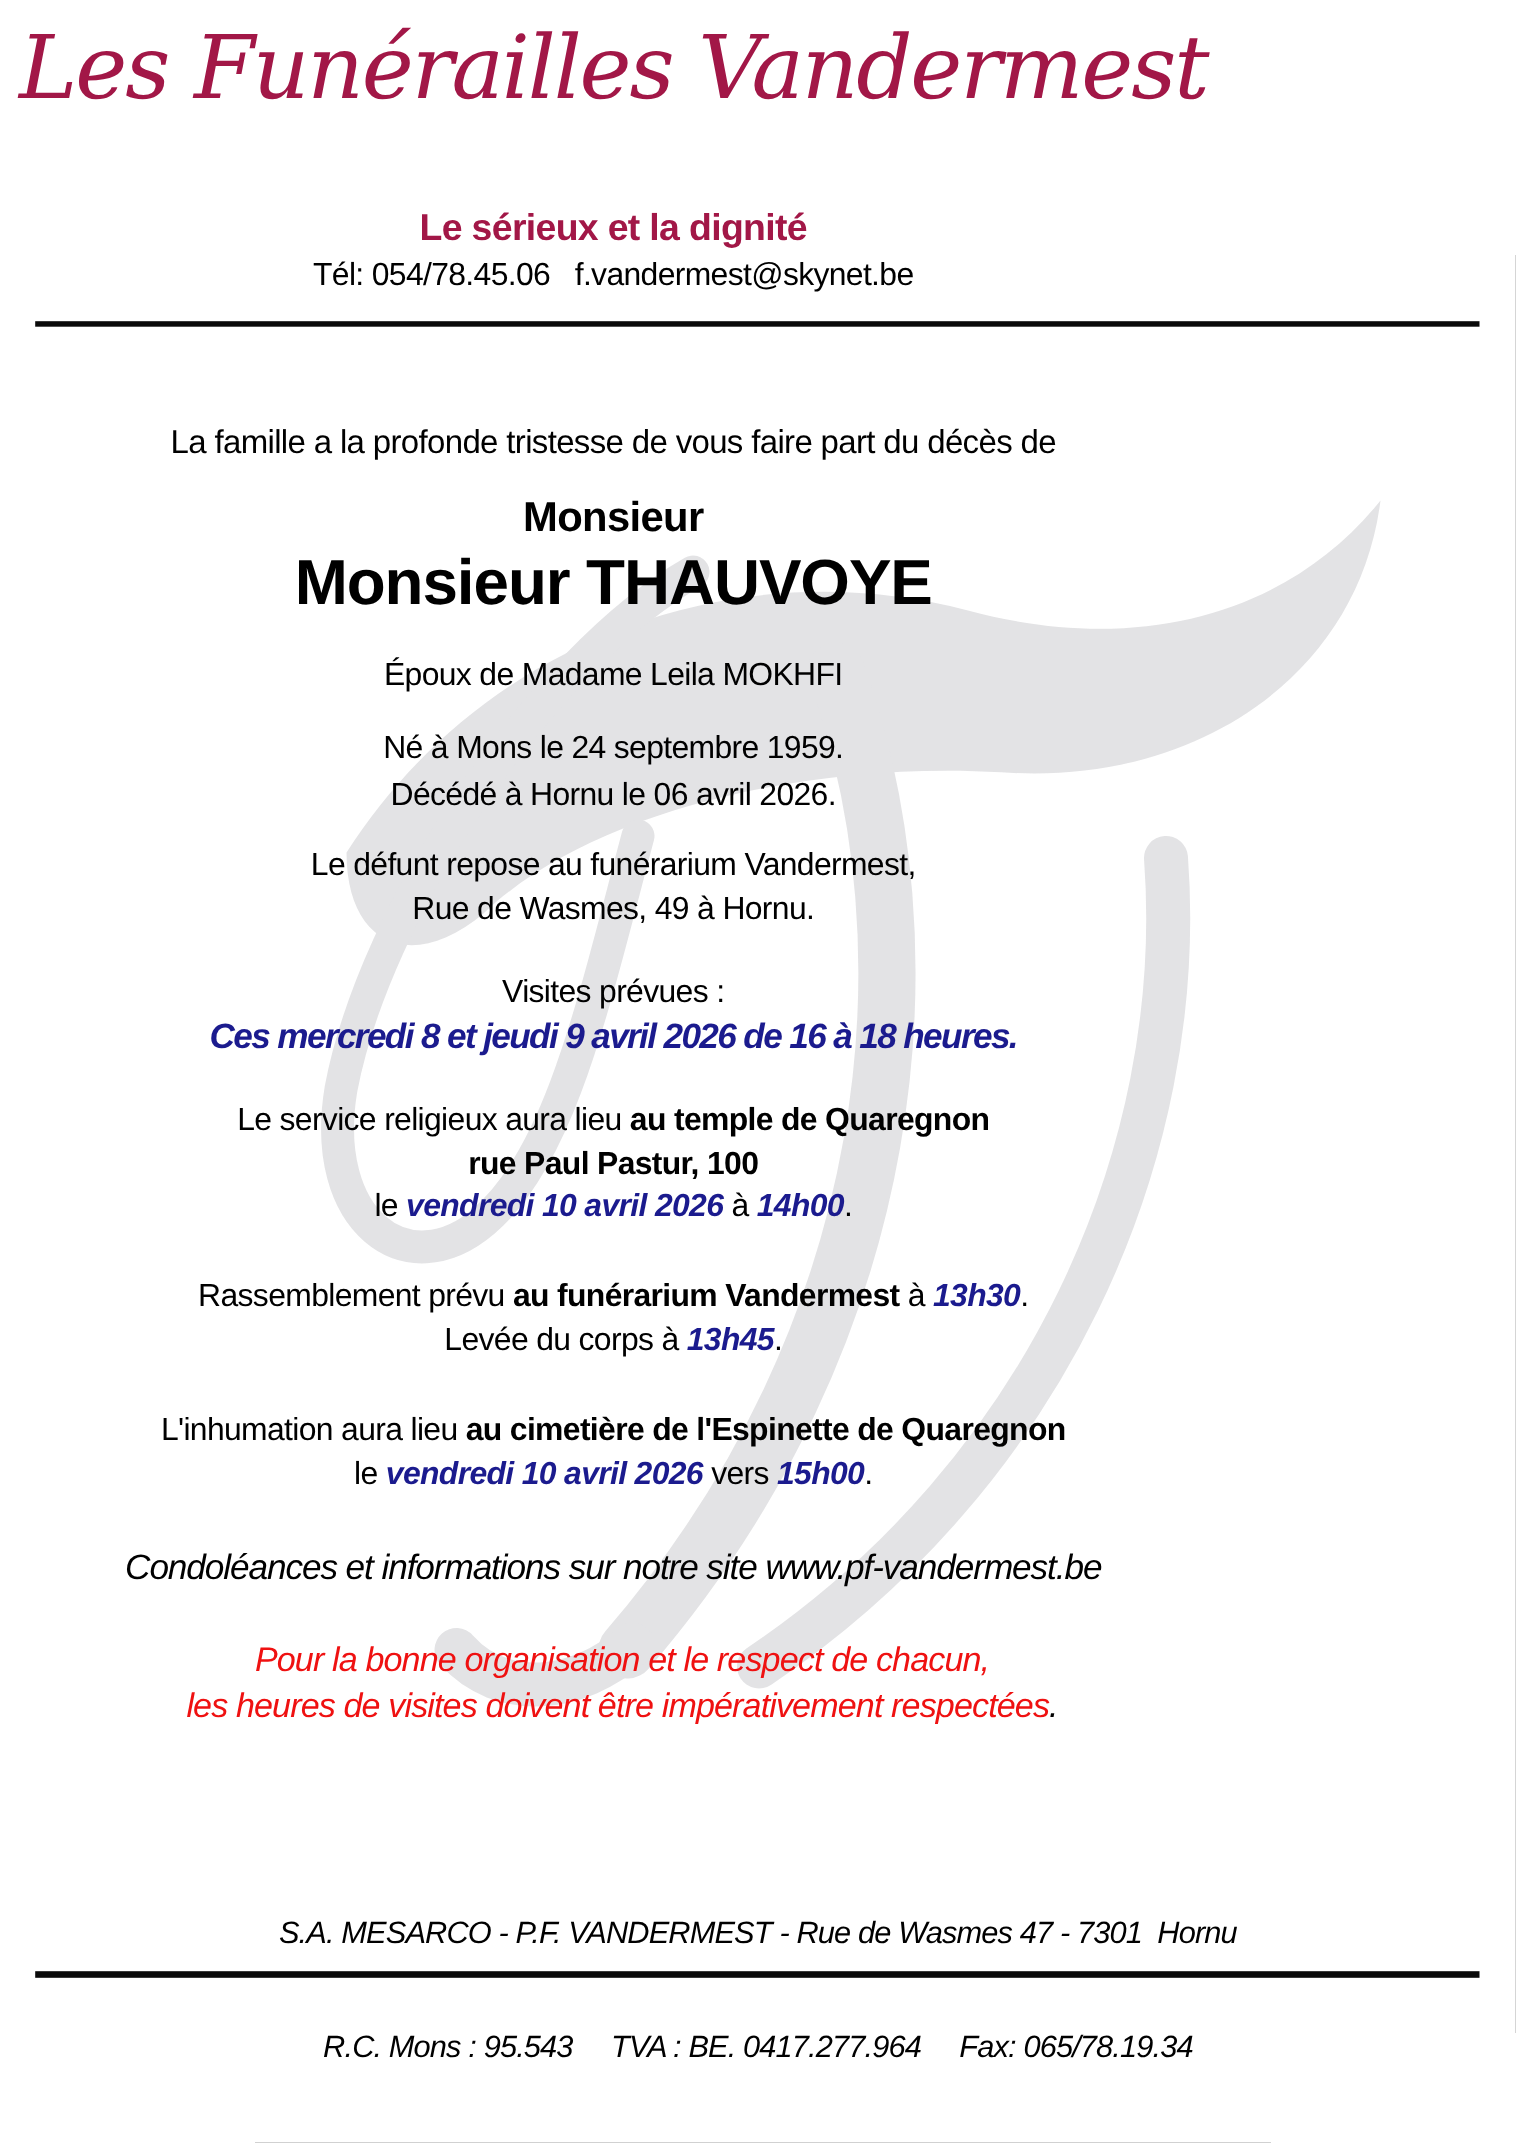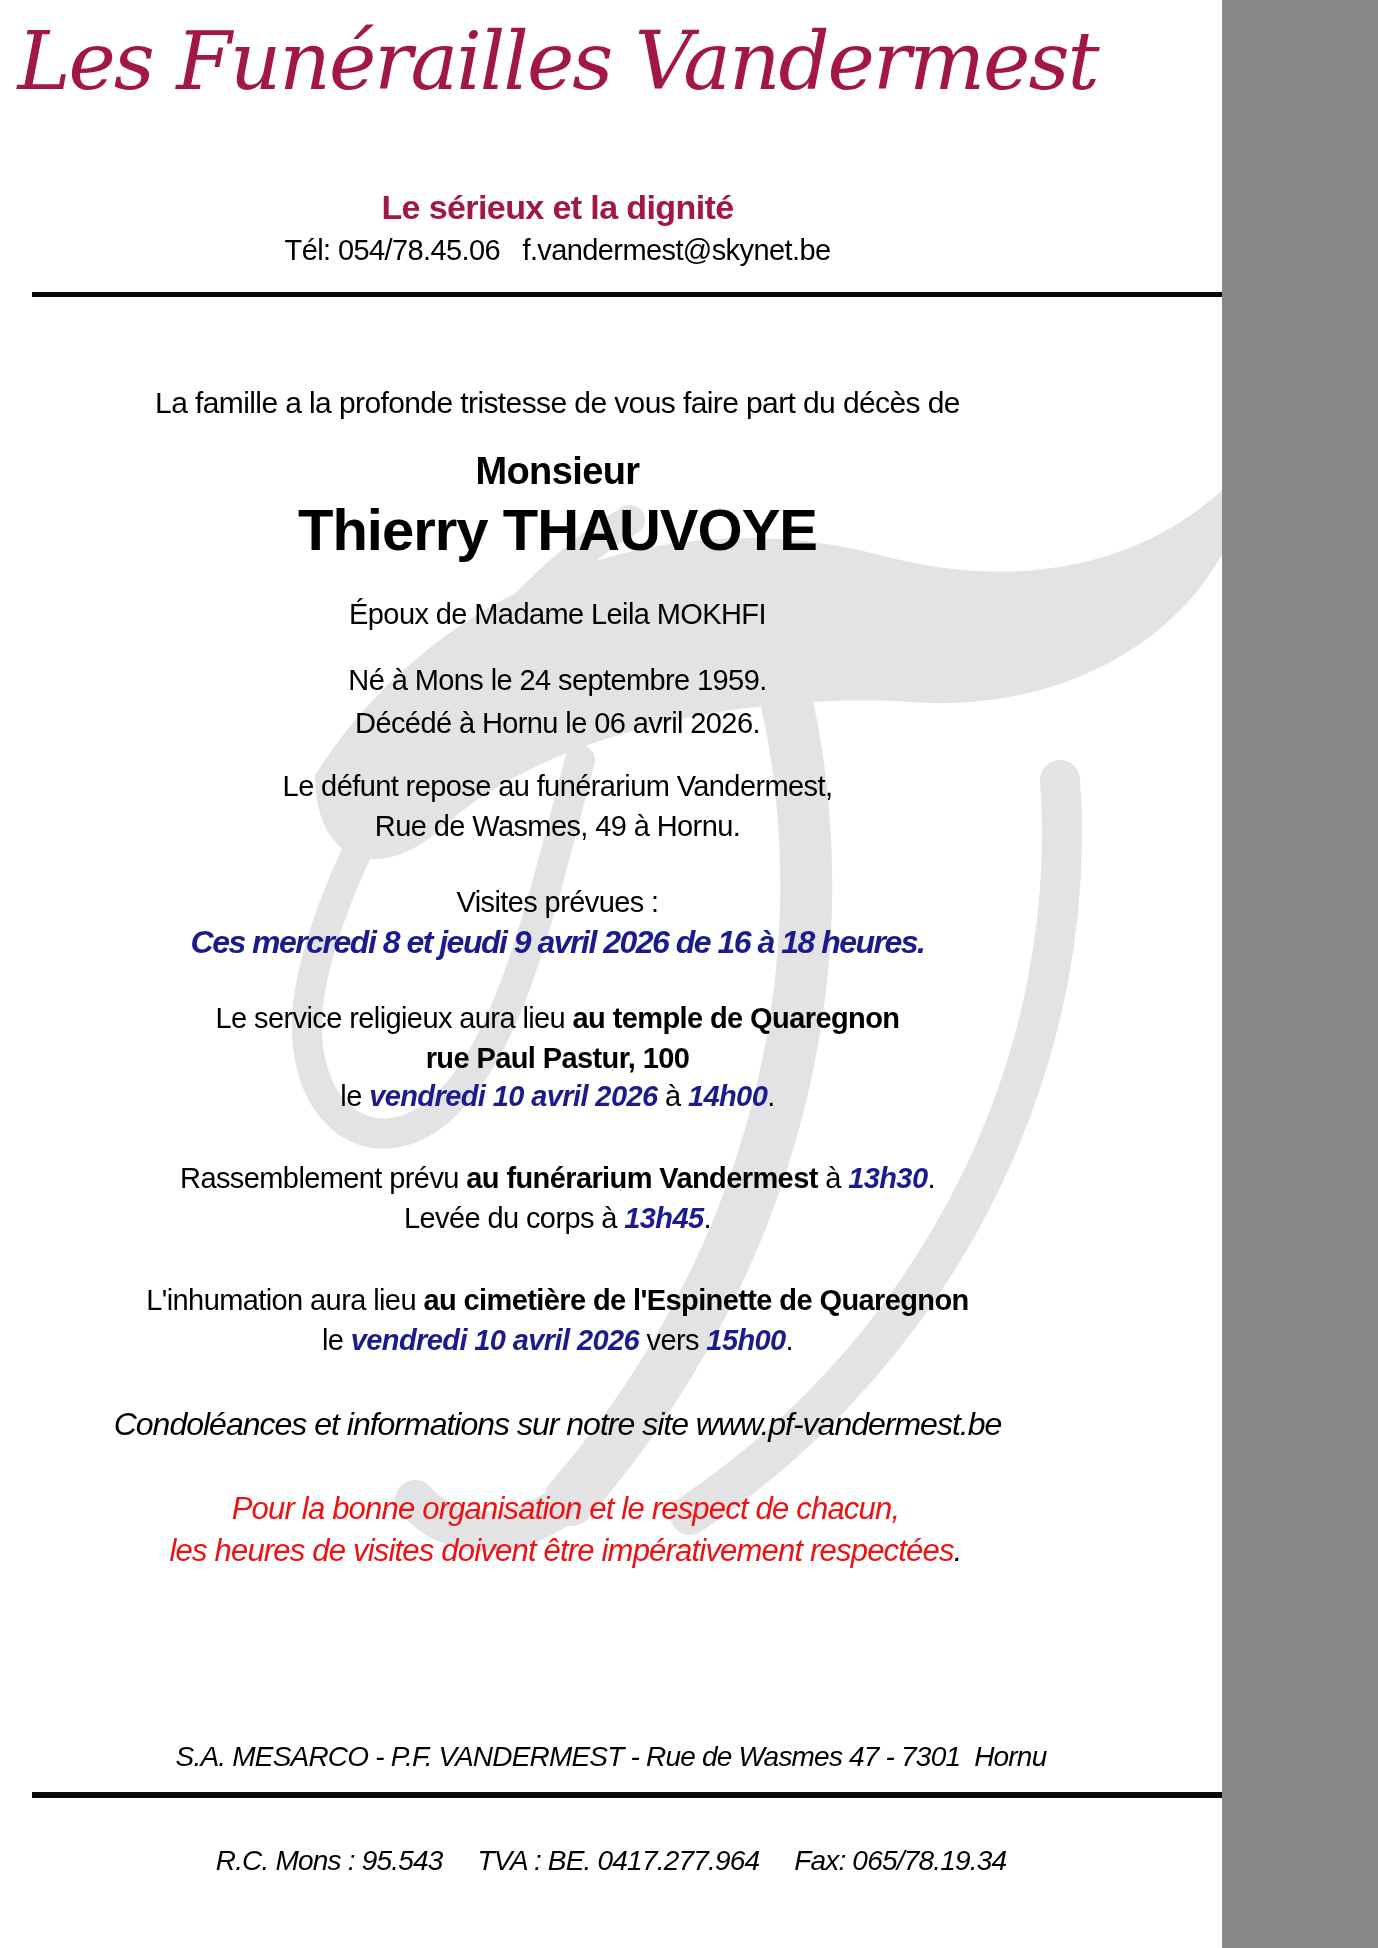--- a/index.html
+++ b/index.html
@@ -1,18 +1,18 @@
 <!DOCTYPE html>
 <html><head>
 <meta charset="utf-8">
 <style>
   html,body{margin:0;padding:0;background:#888;}
   .page{
     position:relative;
-    width:1222px;height:1948px;
+    width:1378px;height:1948px;
     background:#ffffff;
     overflow:hidden;
     font-family:"Liberation Sans", sans-serif;
     color:#000;
   }
   
   .watermark{position:absolute;top:430px;left:110px;z-index:0;opacity:.95;}
   
   .col{position:absolute;top:0;left:0;width:1115px;height:100%;z-index:1;}
   .line{
@@ -84,21 +84,21 @@
   </svg>
 
   <div class="col">
 
     <div class="line brand">Les Funérailles Vandermest</div>
     <div class="line tagline">Le sérieux et la dignité</div>
     <div class="line contact pre">Tél: 054/78.45.06   f.vandermest@skynet.be</div>
 
     <div class="line intro">La famille a la profonde tristesse de vous faire part du décès de</div>
     <div class="line civility">Monsieur</div>
-    <div class="line name">Thierry THAUVOYE</div>
+    <div class="line name">Monsieur THAUVOYE</div>
     <div class="line spouse">Époux de Madame Leila MOKHFI</div>
 
     <div class="line born">Né à Mons le 24 septembre 1959.</div>
     <div class="line died">Décédé à Hornu le 06 avril 2026.</div>
 
     <div class="line repose1">Le défunt repose au funérarium Vandermest,</div>
     <div class="line repose2">Rue de Wasmes, 49 à Hornu.</div>
 
     <div class="line visits-label">Visites prévues :</div>
     <div class="line visits-sched hl">Ces mercredi 8 et jeudi 9 avril 2026 de 16 à 18 heures.</div>

